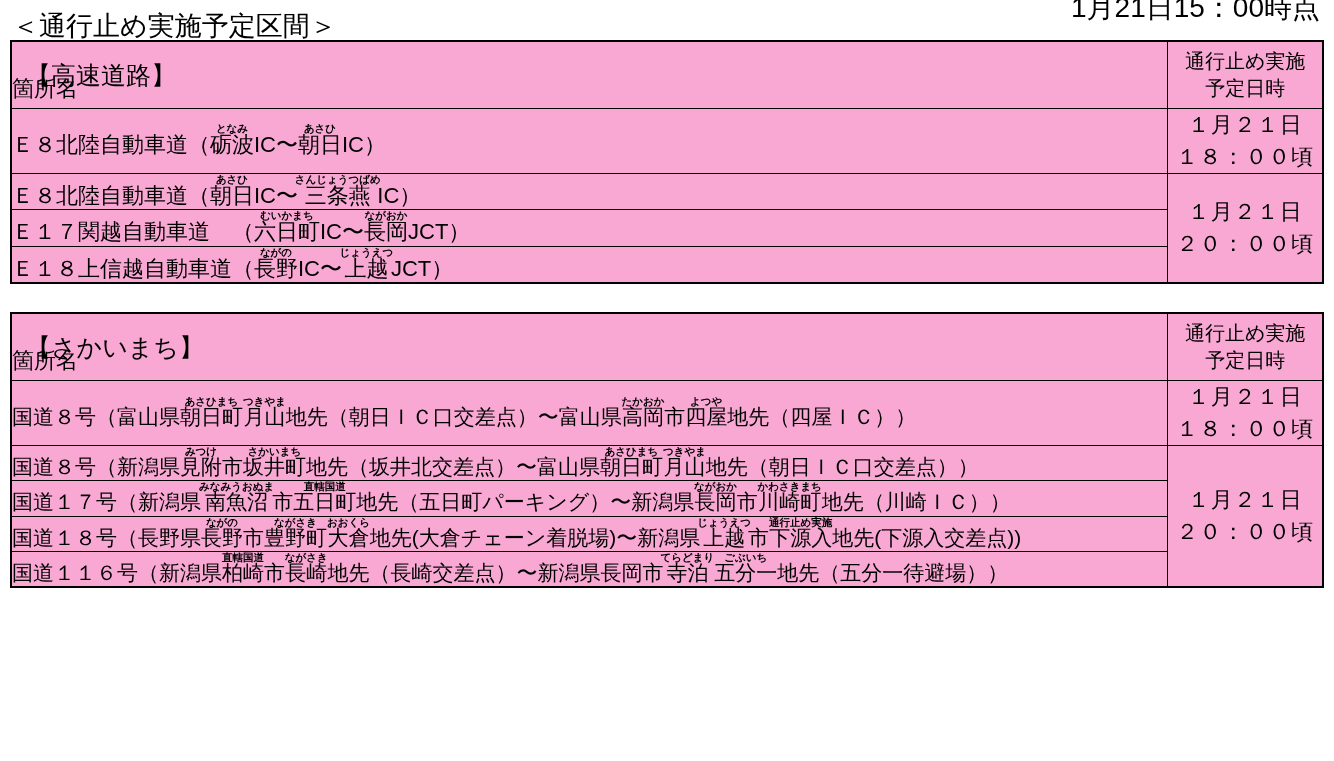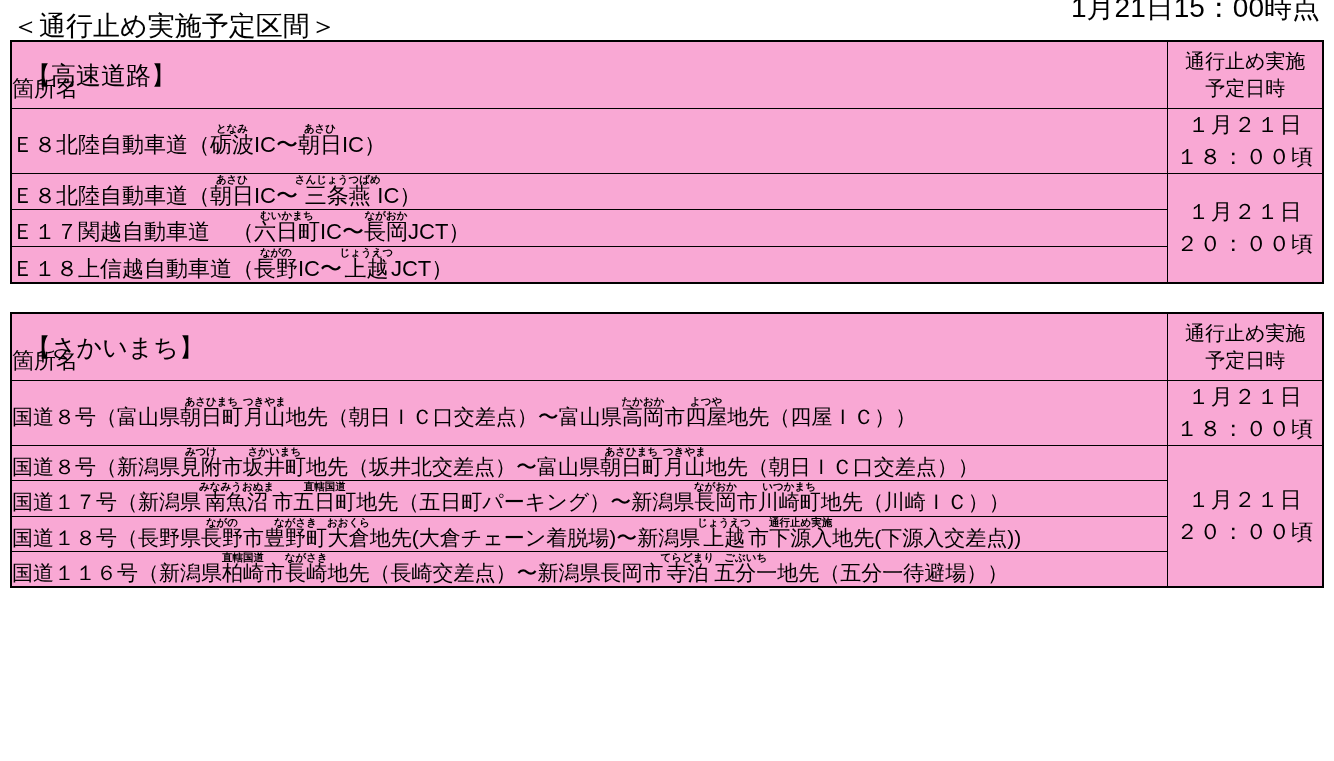--- a/index.html
+++ b/index.html
@@ -197,21 +197,21 @@
         </td>
       </tr>
       <tr>
         <td class="row-cell small">国道８号（新潟県<ruby>見附<rt>みつけ</rt></ruby>市<ruby>坂井町<rt>さかいまち</rt></ruby>地先（坂井北交差点）〜富山県<ruby>朝日町<rt>あさひまち</rt></ruby><ruby>月山<rt>つきやま</rt></ruby>地先（朝日ＩＣ口交差点））</td>
         <td class="time-cell" rowspan="4">
           <span>１月２１日</span>
           <span>２０：００頃</span>
         </td>
       </tr>
       <tr>
-        <td class="row-cell small">国道１７号（新潟県<ruby>南魚沼<rt>みなみうおぬま</rt></ruby>市<ruby>五日町<rt>直轄国道</rt></ruby>地先（五日町パーキング）〜新潟県<ruby>長岡<rt>ながおか</rt></ruby>市<ruby>川崎町<rt>いつかまち</rt></ruby>地先（川崎ＩＣ））</td>
+        <td class="row-cell small">国道１７号（新潟県<ruby>南魚沼<rt>みなみうおぬま</rt></ruby>市<ruby>五日町<rt>直轄国道</rt></ruby>地先（五日町パーキング）〜新潟県<ruby>長岡<rt>ながおか</rt></ruby>市<ruby>川崎町<rt>かわさきまち</rt></ruby>地先（川崎ＩＣ））</td>
       </tr>
       <tr>
         <td class="row-cell small">国道１８号（長野県<ruby>長野<rt>ながの</rt></ruby>市<ruby>豊野町<rt>ながさき</rt></ruby><ruby>大倉<rt>おおくら</rt></ruby>地先(大倉チェーン着脱場)〜新潟県<ruby>上越<rt>じょうえつ</rt></ruby>市<ruby>下源入<rt>通行止め実施</rt></ruby>地先(下源入交差点))</td>
       </tr>
       <tr>
         <td class="row-cell small">国道１１６号（新潟県<ruby>柏崎<rt>直轄国道</rt></ruby>市<ruby>長崎<rt>ながさき</rt></ruby>地先（長崎交差点）〜新潟県長岡市<ruby>寺泊<rt>てらどまり</rt></ruby><ruby>五分一<rt>ごぶいち</rt></ruby>地先（五分一待避場））</td>
       </tr>
     </tbody>
   </table>
 

